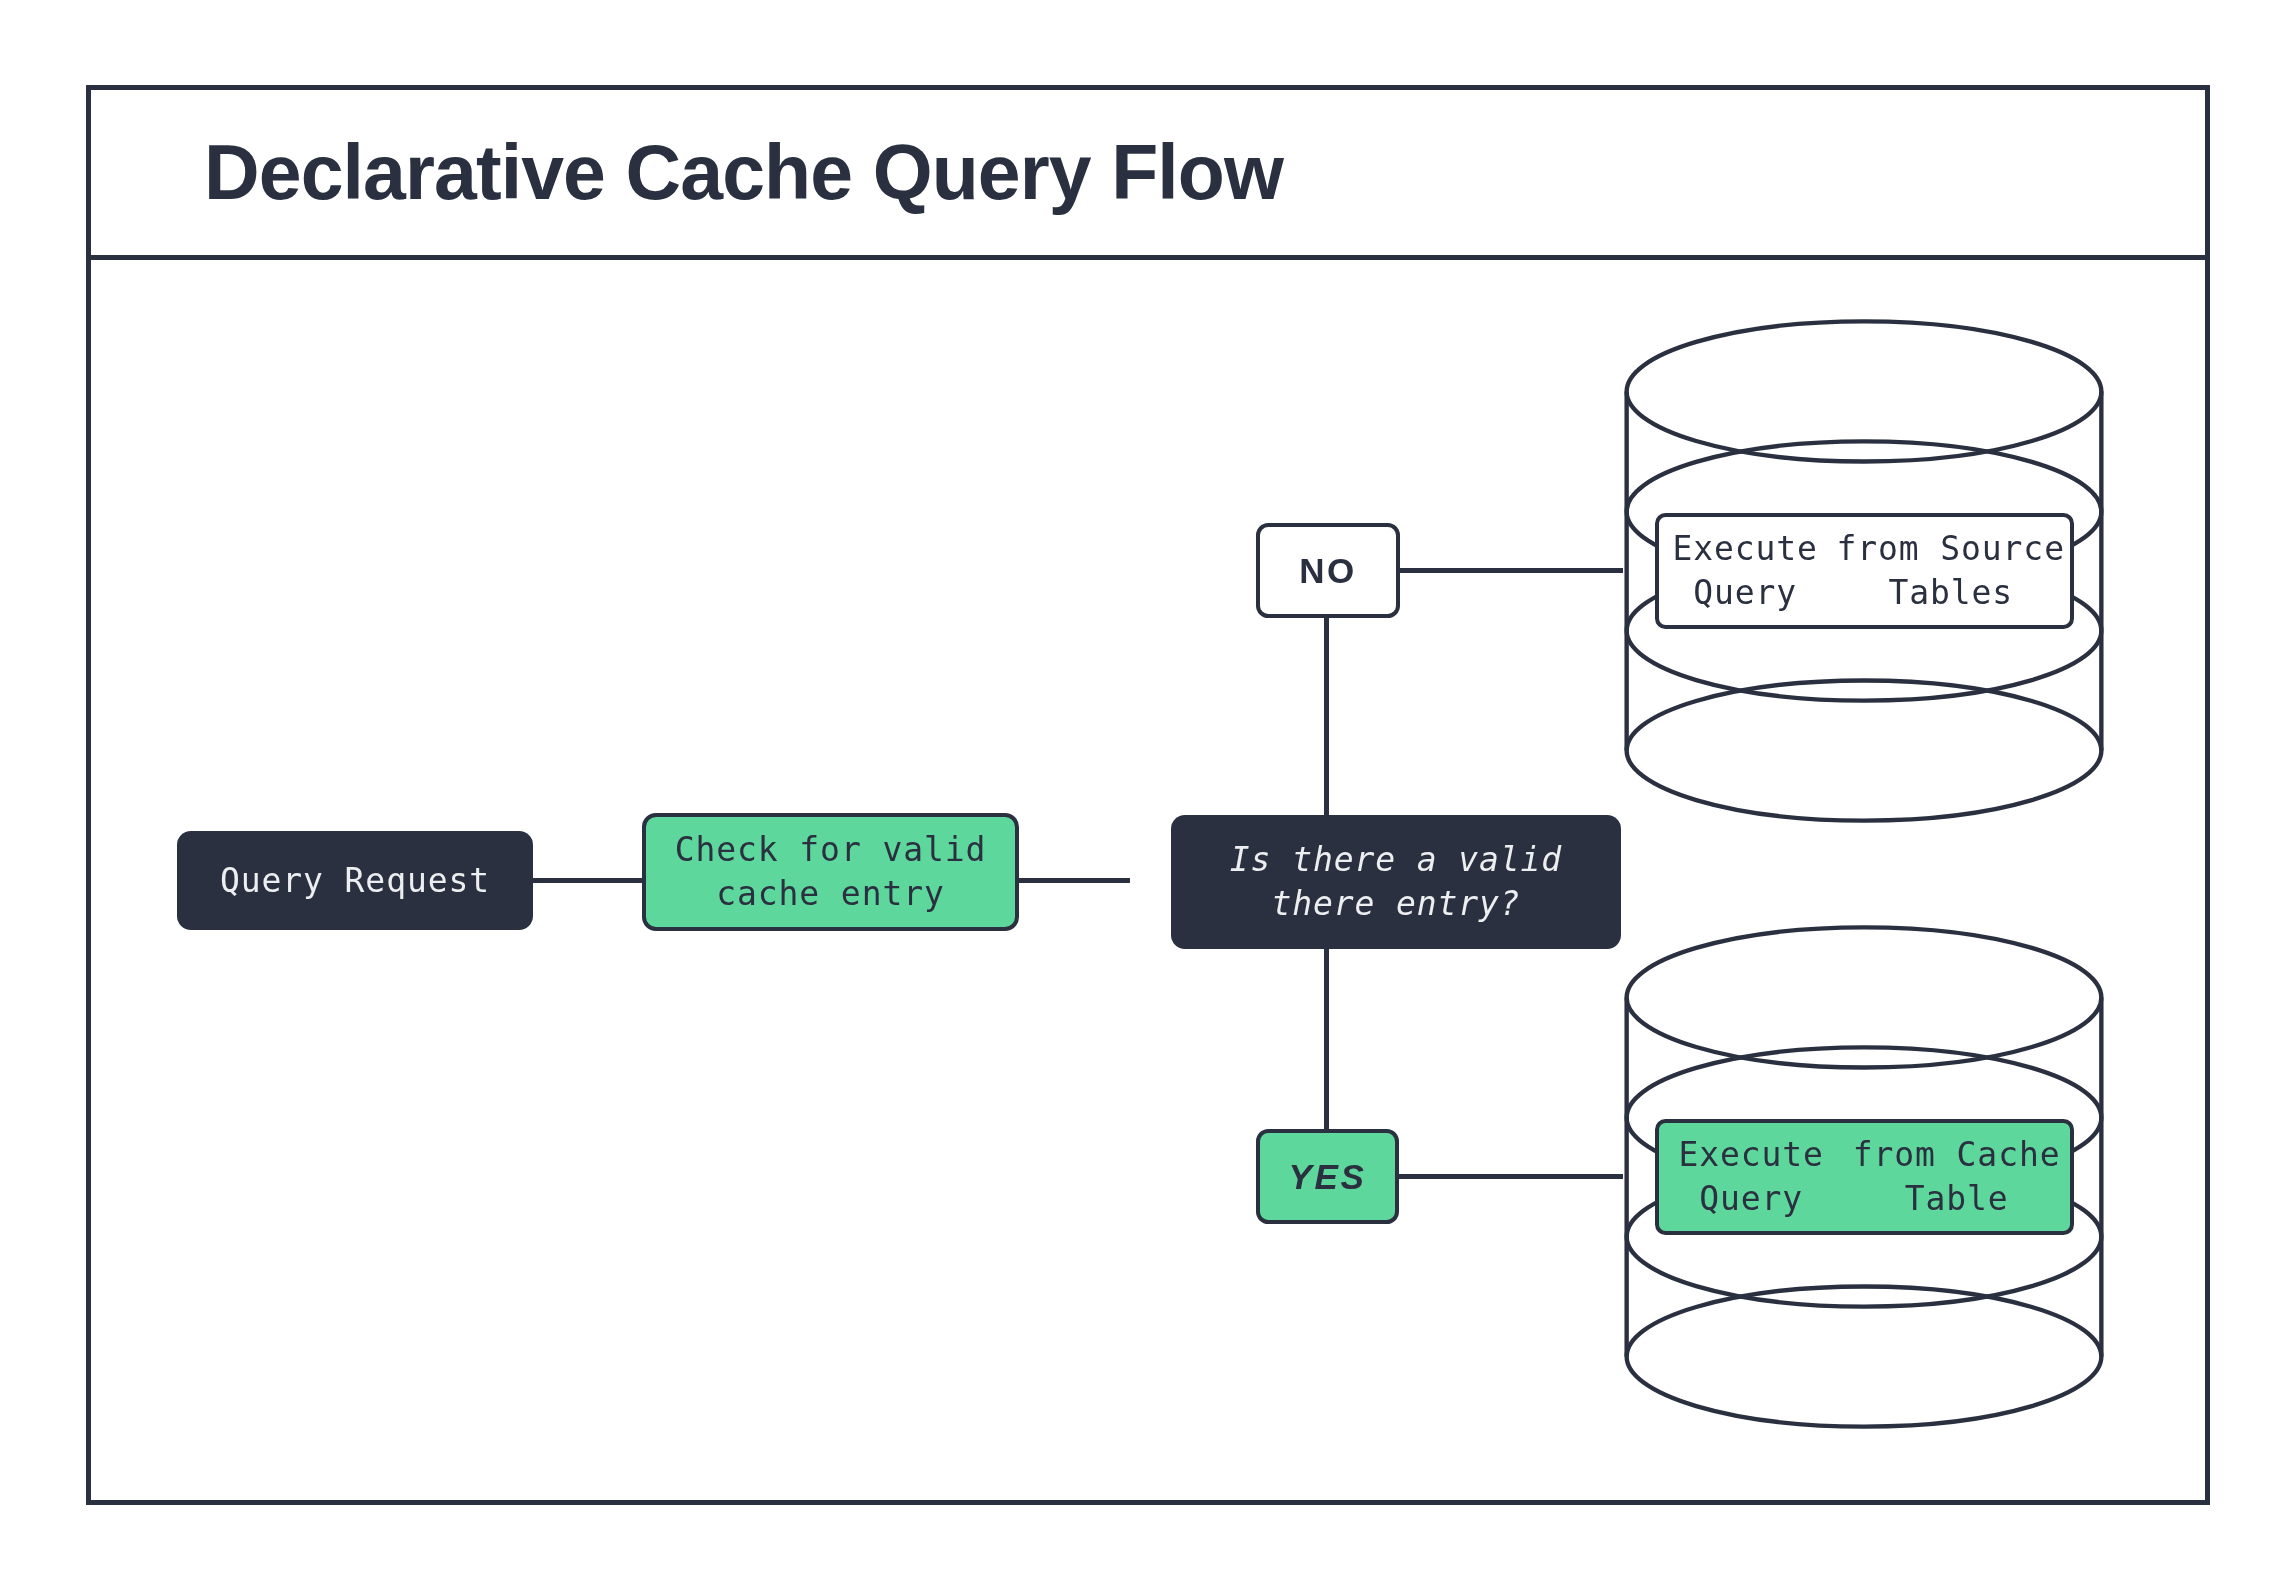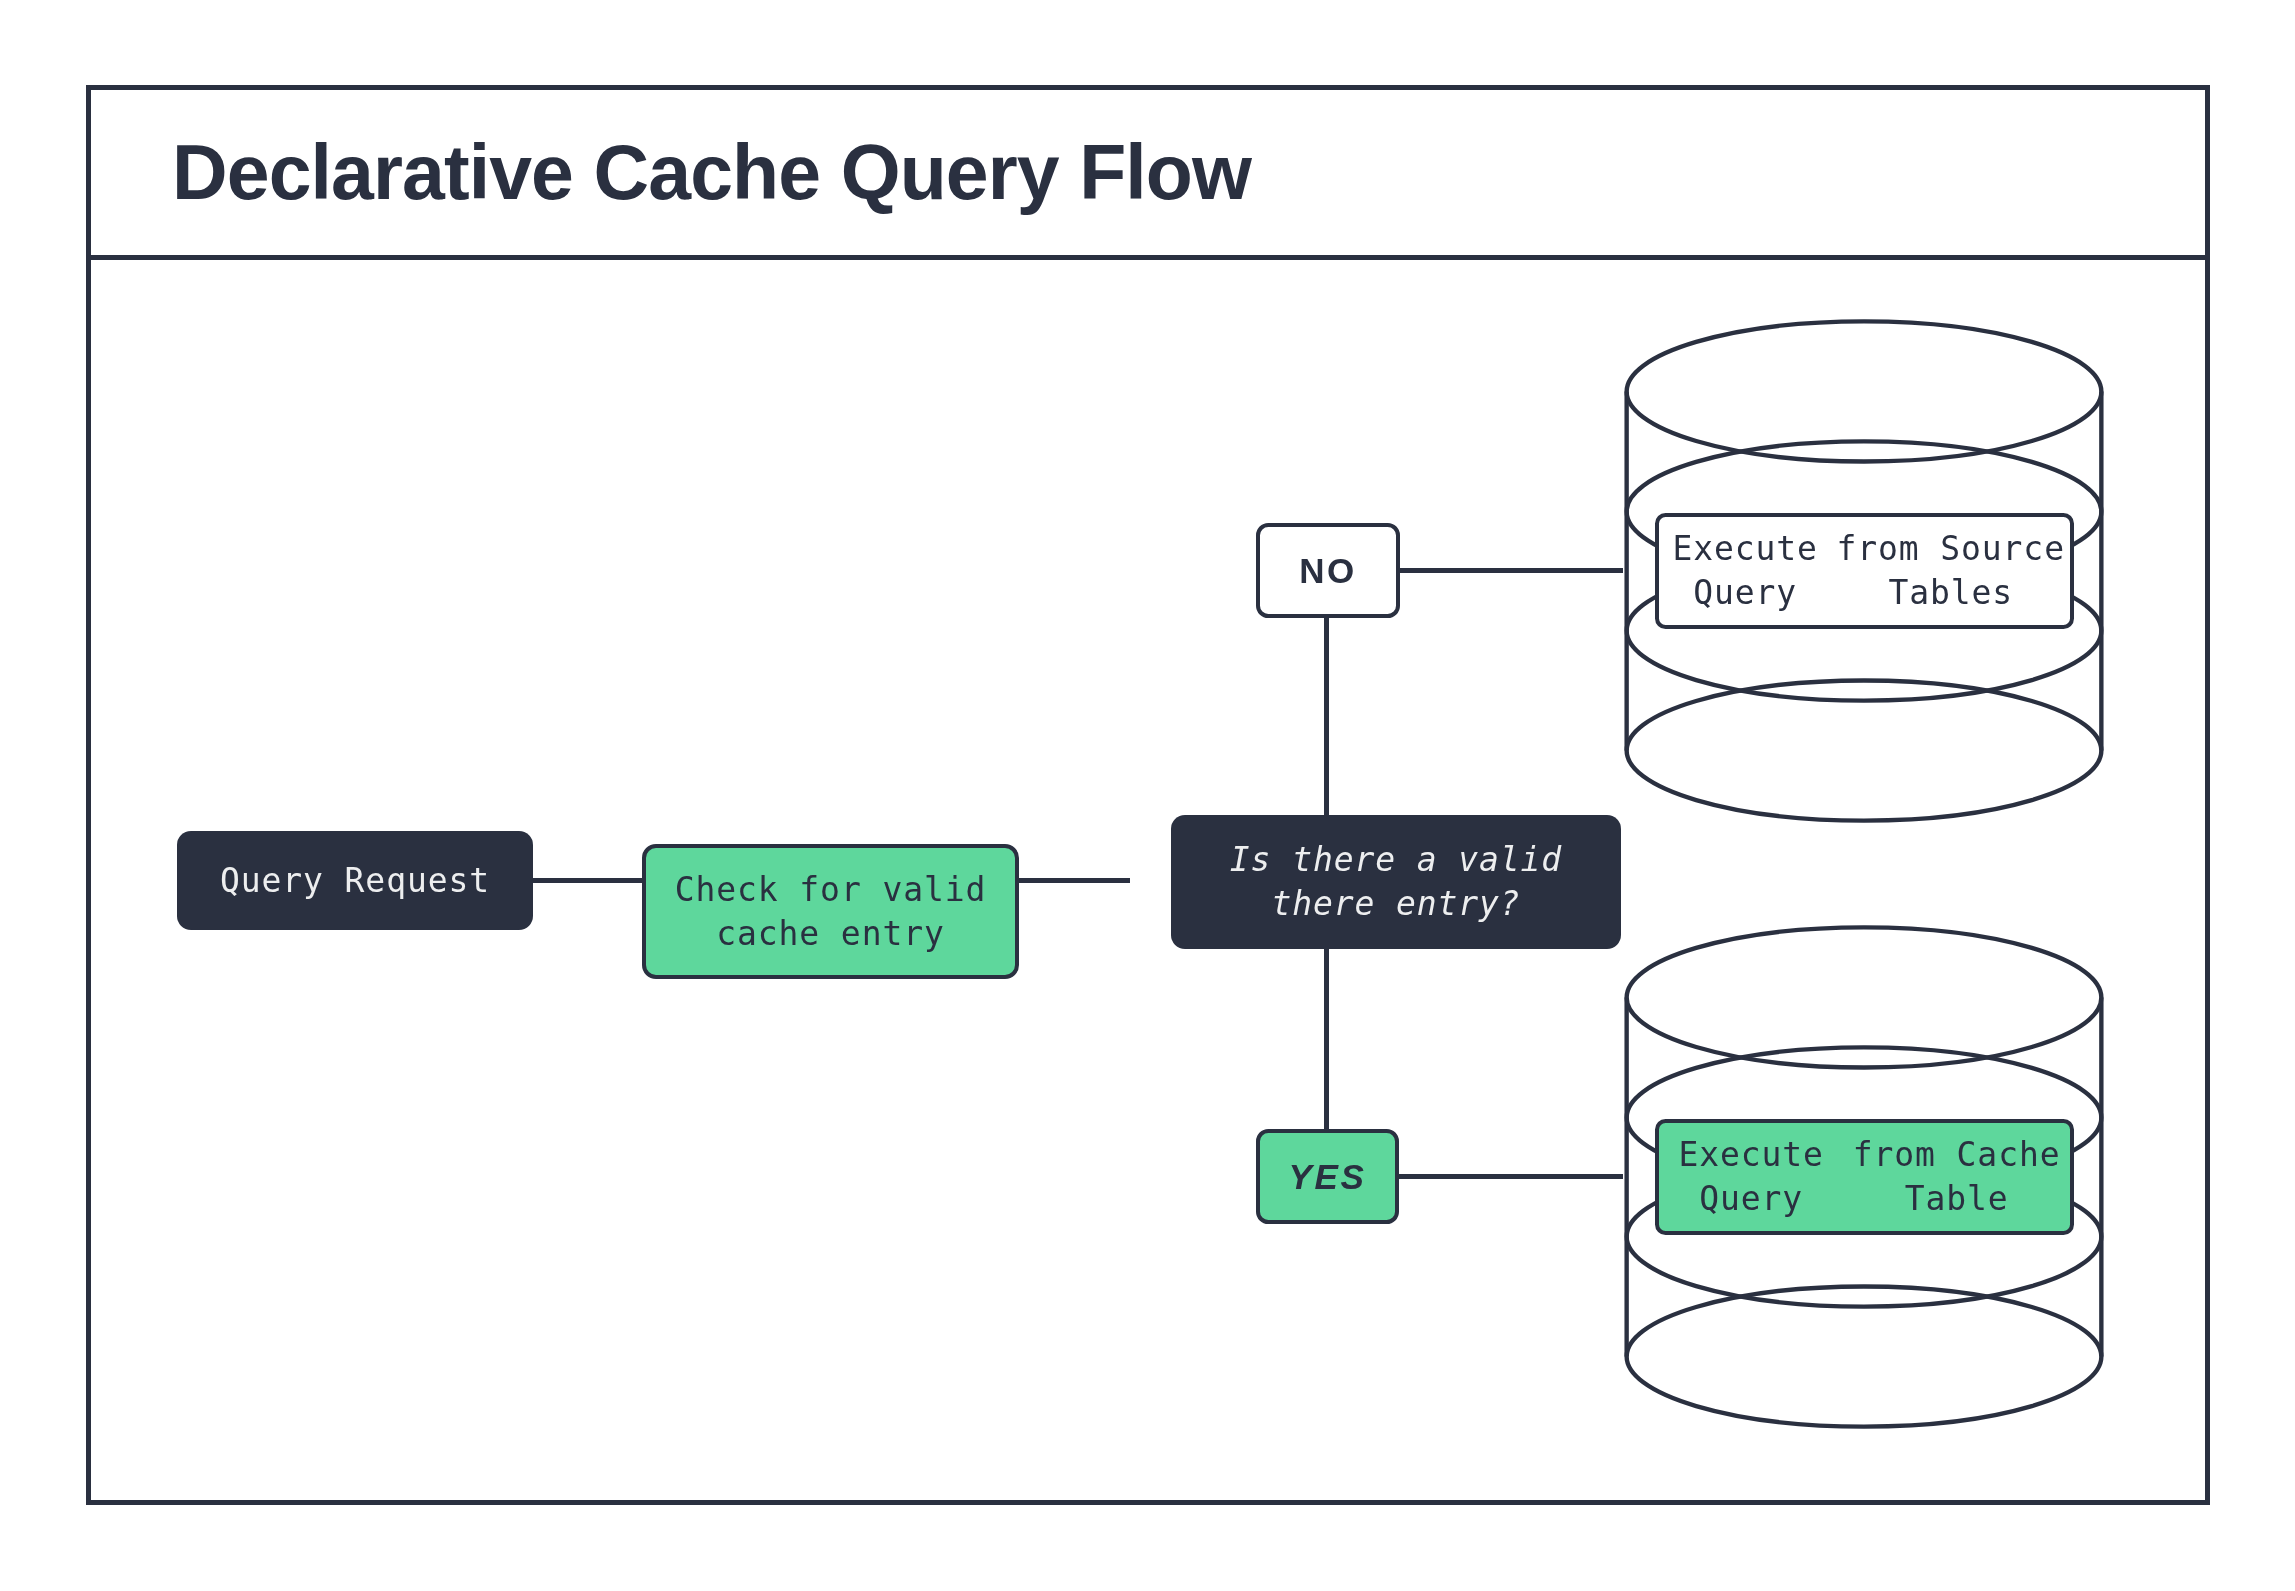--- a/index.html
+++ b/index.html
@@ -20,21 +20,21 @@
   .frame{
     position:absolute;left:86px;top:85px;width:2124px;height:1420px;
     border:5.3px solid var(--dark);box-sizing:border-box;background:var(--bg);
   }
   .titlebar{
     position:absolute;left:0;top:0;width:100%;height:170px;
     border-bottom:5.3px solid var(--dark);box-sizing:border-box;
     display:flex;align-items:center;
   }
   .title{
-    margin-left:81px;
+    margin-left:113px;
     font-family:"Liberation Sans","DejaVu Sans",sans-serif;
     font-weight:bold;font-size:77px;letter-spacing:-0.9px;
     color:var(--dark);white-space:nowrap;
   }
   
   .node{
     position:absolute;box-sizing:border-box;border-radius:14px;
     display:flex;flex-direction:column;align-items:center;justify-content:center;
     font-size:33px;line-height:44px;letter-spacing:0.9px;text-align:center;
     z-index:3;
@@ -75,21 +75,21 @@
   <div class="seg" style="left:1019px;top:878px;width:111px;height:5.3px;"></div>
   <div class="seg" style="left:1324px;top:618px;width:5.3px;height:197px;"></div>
   <div class="seg" style="left:1324px;top:949px;width:5.3px;height:180px;"></div>
   <div class="seg" style="left:1399px;top:568px;width:224px;height:5.3px;"></div>
   <div class="seg" style="left:1398px;top:1174px;width:225px;height:5.3px;"></div>
 
   <div class="node fill-dark" style="left:177px;top:831px;width:356px;height:99px;">
     <span>Query Request</span>
   </div>
 
-  <div class="node fill-green" style="left:642px;top:813px;width:377px;height:135px;margin-top:31px;">
+  <div class="node fill-green" style="left:642px;top:813px;width:377px;height:118px;">
     <span>Check for valid</span>
     <span>cache entry</span>
   </div>
 
   <div class="node fill-dark" style="left:1171px;top:815px;width:450px;height:134px;font-style:italic;">
     <span>Is there a valid</span>
     <span>there entry?</span>
   </div>
 
   <div class="node fill-white badge" style="left:1256px;top:523px;width:144px;height:95px;">

